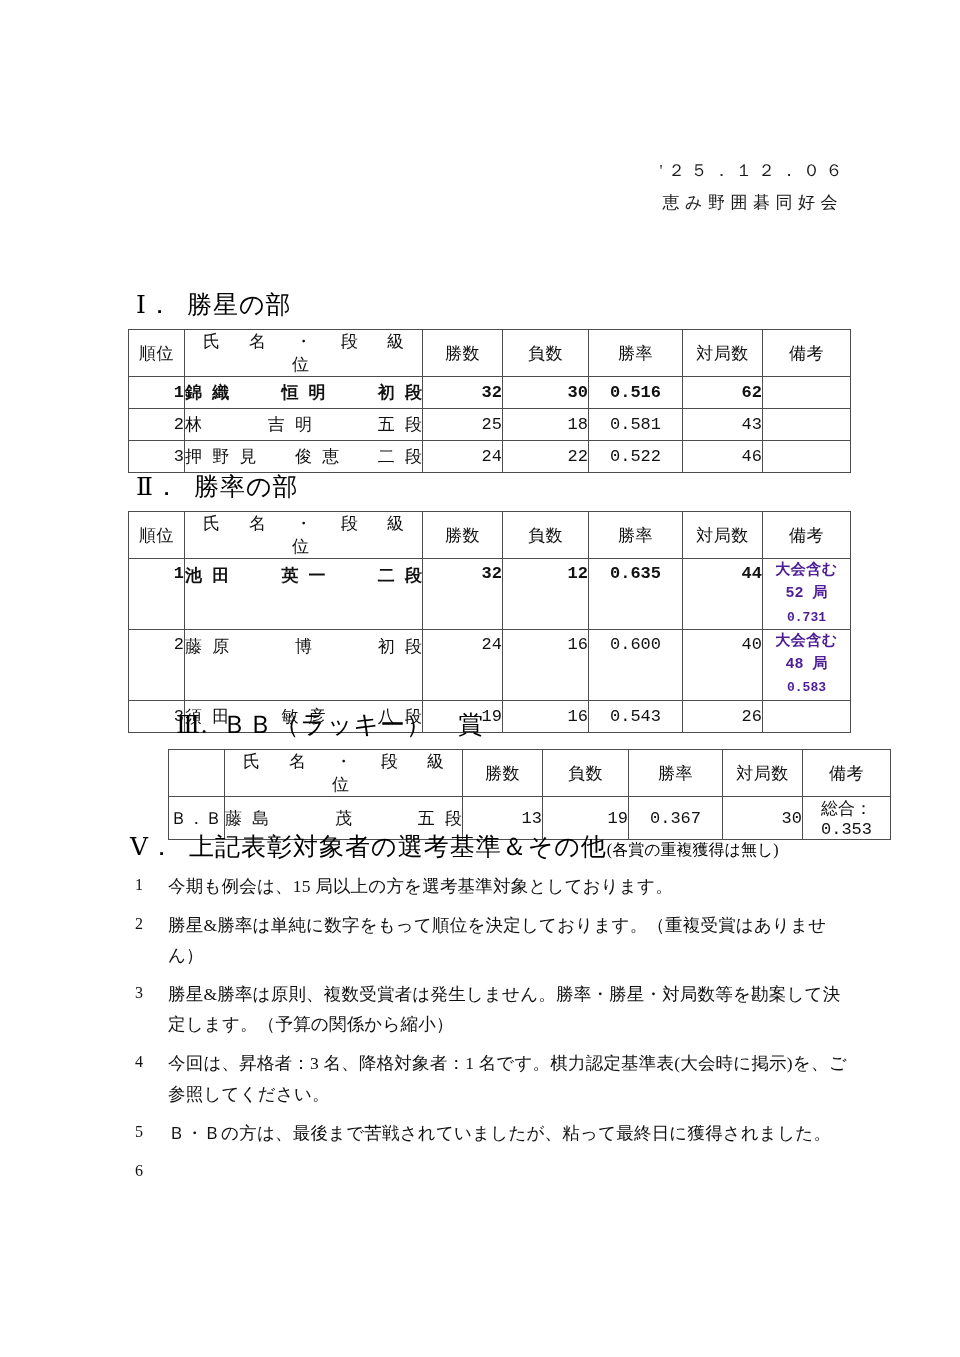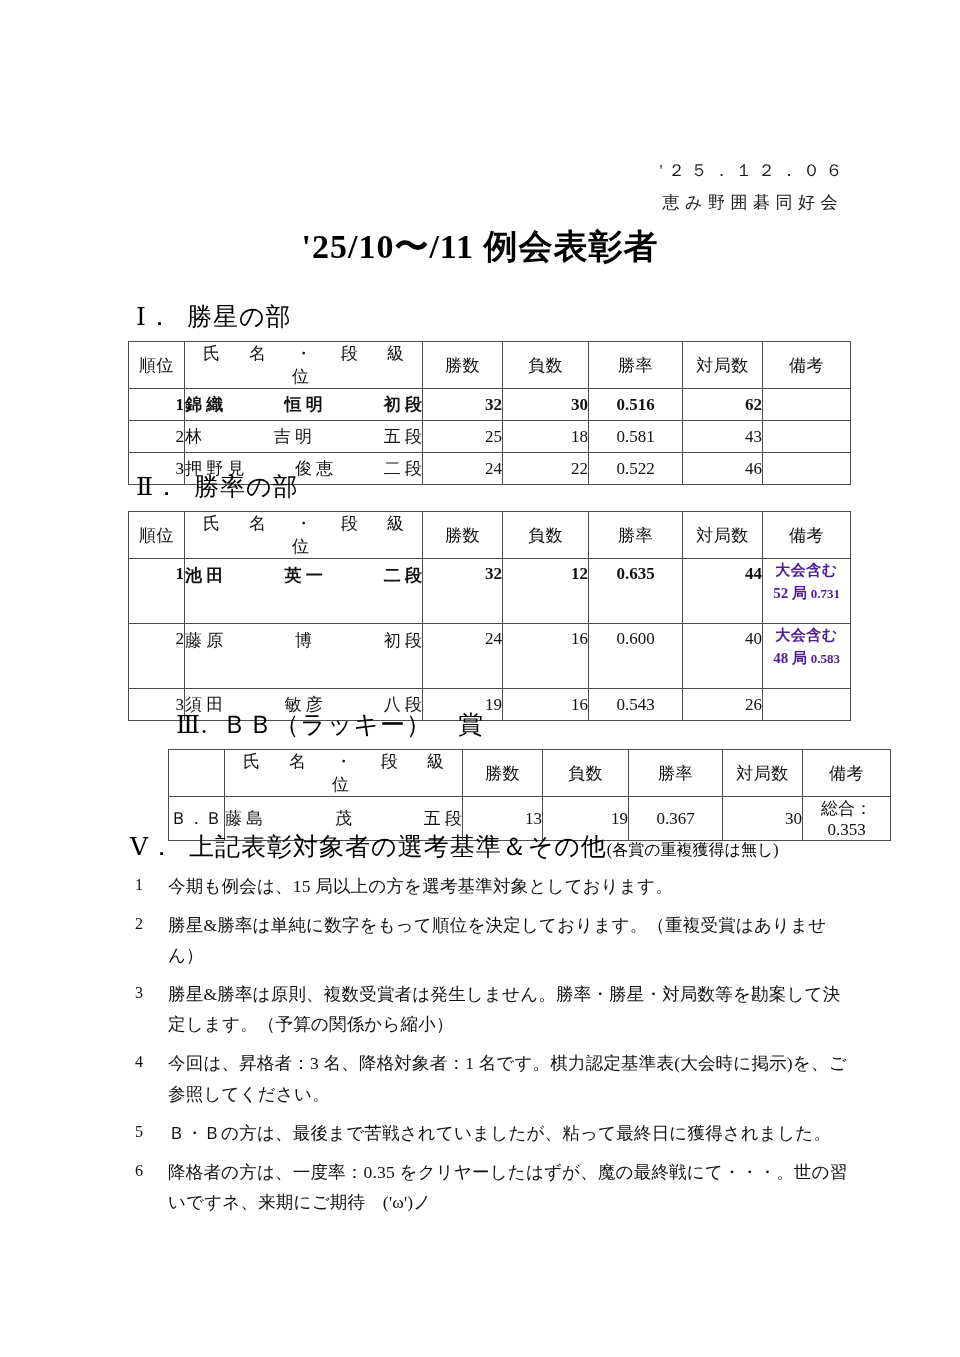--- a/index.html
+++ b/index.html
@@ -60,31 +60,32 @@
   }
   .sec-heading {
     font-size: 25px;
     font-weight: normal;
     letter-spacing: 1px;
     margin: 0 0 8px 8px;
     white-space: nowrap;
   }
   .sec-heading .numeral { margin-right: 14px; }
 
-  .sec1 { top: 300px; }
+  .sec1 { top: 288px; }
   .sec2 { top: 470px; }
   .sec3 { top: 708px; margin-left: 40px; }
   .sec5 { top: 830px; }
 
   
   table.award {
     border-collapse: collapse;
     width: 722px;
     table-layout: fixed;
     background: #fff;
+    font-family: Liberation Mono, monospace;
   }
   table.award th,
   table.award td {
     border: 1px solid #4d4d4d;
     font-size: 17px;
     font-weight: normal;
     padding: 0;
     height: 31px;
     vertical-align: middle;
     color: #111;
@@ -192,21 +193,20 @@
 </head>
 <body>
 
 <div class="page">
 
   <div class="doc-header">
     <div class="hdr-line hdr-date">'２５．１２．０６</div>
     <div class="hdr-line hdr-club">恵み野囲碁同好会</div>
   </div>
 
-  <div class="doc-title">'25/10〜/11 例会表彰者</div>
 
   <div class="section sec1">
     <div class="sec-heading">
       <span class="numeral">Ⅰ．</span><span>勝星の部</span>
     </div>
     <table class="award">
       <colgroup>
         <col class="col-rank">
           <col class="col-name">
           <col class="col-win">
@@ -426,18 +426,17 @@
       <li>
         <span class="idx">4</span>
         <span>今回は、昇格者：3 名、降格対象者：1 名です。棋力認定基準表(大会時に掲示)を、ご参照してください。</span>
       </li>
       <li>
         <span class="idx">5</span>
         <span>Ｂ・Ｂの方は、最後まで苦戦されていましたが、粘って最終日に獲得されました。</span>
       </li>
       <li>
         <span class="idx">6</span>
-        <span>降格者の方は、一度率：0.35 をクリヤーしたはずが、魔の最終戦にて・・・。世の習いですネ、来期にご期待　('ω')ノ</span>
       </li>
     </ol>
   </div>
 
 </div>
 
 </body></html>

